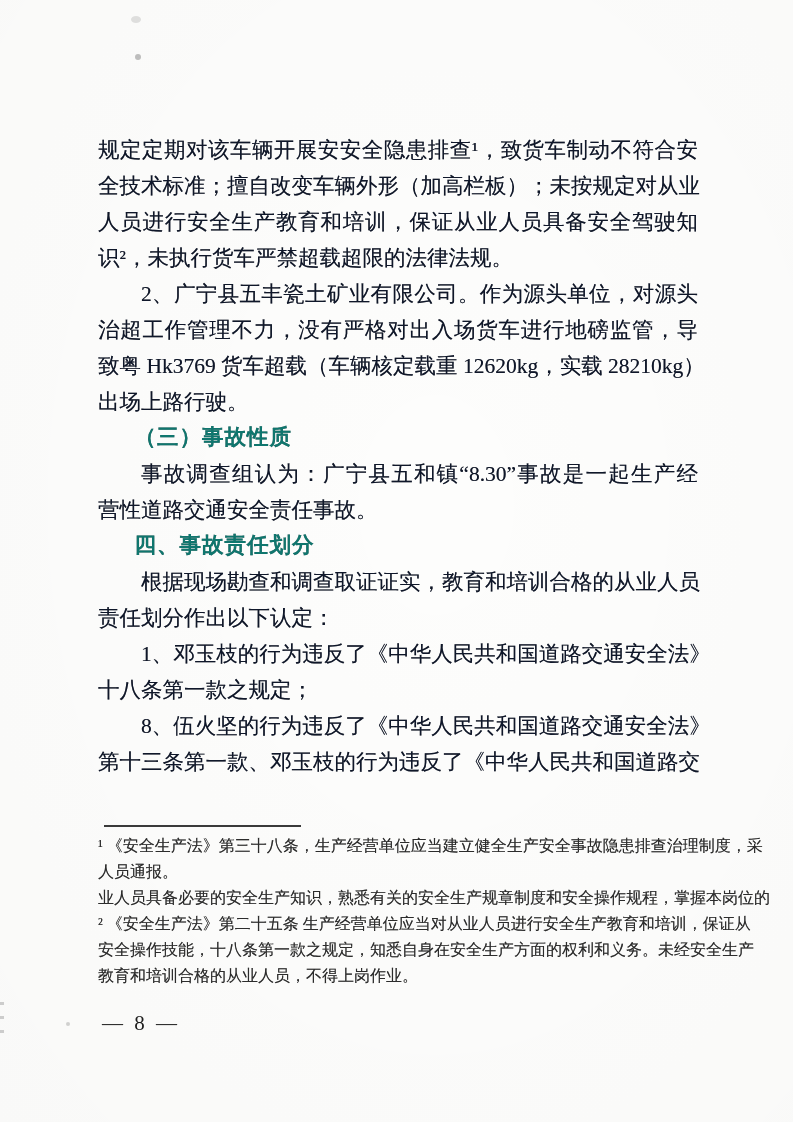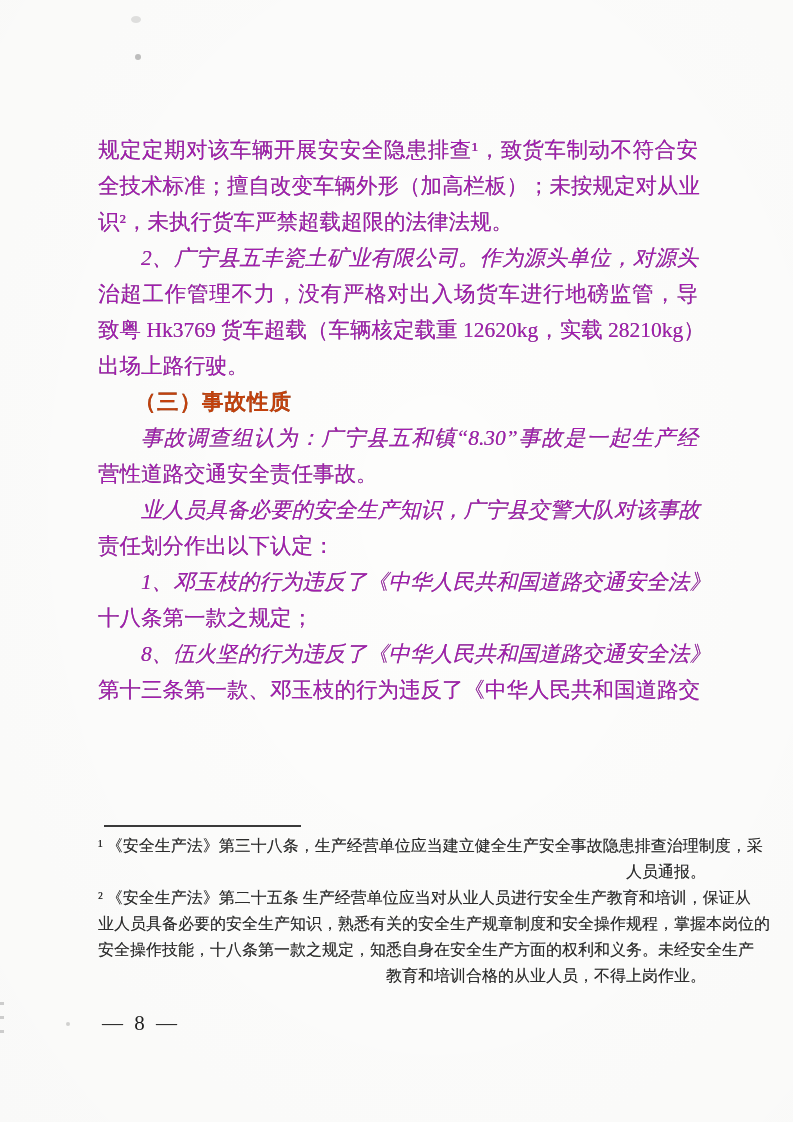--- a/index.html
+++ b/index.html
@@ -25,29 +25,29 @@
     left: 98px;
     top: 132px;
     width: 600px;
   }
   .bline {
     font-size: 21.5px;
     height: 36px;
     line-height: 36px;
     white-space: nowrap;
     text-align: left;
-    color: #a21caf;
+    color: #0f172a;
     text-shadow: 0 0 0.6px rgba(20,20,20,0.55);
   }
   .bline.fill { text-align: justify; text-align-last: justify; }
-  .bline.indent { text-indent: 2em; font-style: italic; }
+  .bline.indent { text-indent: 2em; }
   .bline.heading {
-    font-family: Liberation Serif, serif;
+    font-family: Liberation Mono, monospace;
     font-weight: bold;
-    color: #c2410c;
+    color: #0f766e;
     text-indent: 1.7em;
     letter-spacing: 1px;
   }
 
   .footnote-sep {
     position: absolute;
     left: 104px;
     top: 825px;
     width: 197px;
     height: 2px;
@@ -58,21 +58,21 @@
     position: absolute;
     left: 98px;
     top: 833px;
     width: 608px;
   }
   .fline {
     font-size: 16px;
     height: 26px;
     line-height: 26px;
     white-space: nowrap;
-    text-align: right;
+    text-align: left;
     color: #2c2c2c;
     text-shadow: 0 0 0.4px rgba(30,30,30,0.5);
   }
   .fline.fill { text-align: justify; text-align-last: justify; }
 
   .page-number {
     position: absolute;
     left: 102px;
     top: 1011px;
     font-size: 21px;
@@ -97,42 +97,44 @@
   <div class="speck speck-3"></div>
   <div class="edge-marks">
     <div></div>
       <div></div>
       <div></div>
   </div>
 
   <div class="body-text">
       <div class="bline fill">规定定期对该车辆开展安安全隐患排查¹，致货车制动不符合安</div>
       <div class="bline fill">全技术标准；擅自改变车辆外形（加高栏板）；未按规定对从业</div>
+      <div class="bline fill">人员进行安全生产教育和培训，保证从业人员具备安全驾驶知</div>
       <div class="bline">识²，未执行货车严禁超载超限的法律法规。</div>
       <div class="bline indent fill">2、广宁县五丰瓷土矿业有限公司。作为源头单位，对源头</div>
       <div class="bline fill">治超工作管理不力，没有严格对出入场货车进行地磅监管，导</div>
       <div class="bline fill">致粤 Hk3769 货车超载（车辆核定载重 12620kg，实载 28210kg）</div>
       <div class="bline">出场上路行驶。</div>
       <div class="bline heading">（三）事故性质</div>
       <div class="bline indent fill">事故调查组认为：广宁县五和镇“8.30”事故是一起生产经</div>
       <div class="bline">营性道路交通安全责任事故。</div>
-      <div class="bline indent fill">业人员具备必要的安全生产知识，广宁县交警大队对该事故</div>
+      <div class="bline heading">四、事故责任划分</div>
+      <div class="bline indent fill">根据现场勘查和调查取证证实，教育和培训合格的从业人员</div>
       <div class="bline">责任划分作出以下认定：</div>
       <div class="bline indent fill">1、邓玉枝的行为违反了《中华人民共和国道路交通安全法》</div>
       <div class="bline">十八条第一款之规定；</div>
       <div class="bline indent fill">8、伍火坚的行为违反了《中华人民共和国道路交通安全法》</div>
       <div class="bline fill">第十三条第一款、邓玉枝的行为违反了《中华人民共和国道路交</div>
     </div>
 
   <div class="footnote-sep"></div>
 
   <div class="footnotes">
       <div class="fline fill">¹ 《安全生产法》第三十八条，生产经营单位应当建立健全生产安全事故隐患排查治理制度，采</div>
       <div class="fline">人员通报。</div>
+      <div class="fline fill">业人员具备必要的安全生产知识，熟悉有关的安全生产规章制度和安全操作规程，掌握本岗位的</div>
       <div class="fline fill">² 《安全生产法》第二十五条 生产经营单位应当对从业人员进行安全生产教育和培训，保证从</div>
-      <div class="fline fill">业人员具备必要的安全生产知识，熟悉有关的安全生产规章制度和安全操作规程，掌握本岗位的</div>
       <div class="fline fill">安全操作技能，十八条第一款之规定，知悉自身在安全生产方面的权利和义务。未经安全生产</div>
       <div class="fline">教育和培训合格的从业人员，不得上岗作业。</div>
     </div>
 
   <div class="page-number">— 8 —</div>
 
 </div>
 
 </body></html>

